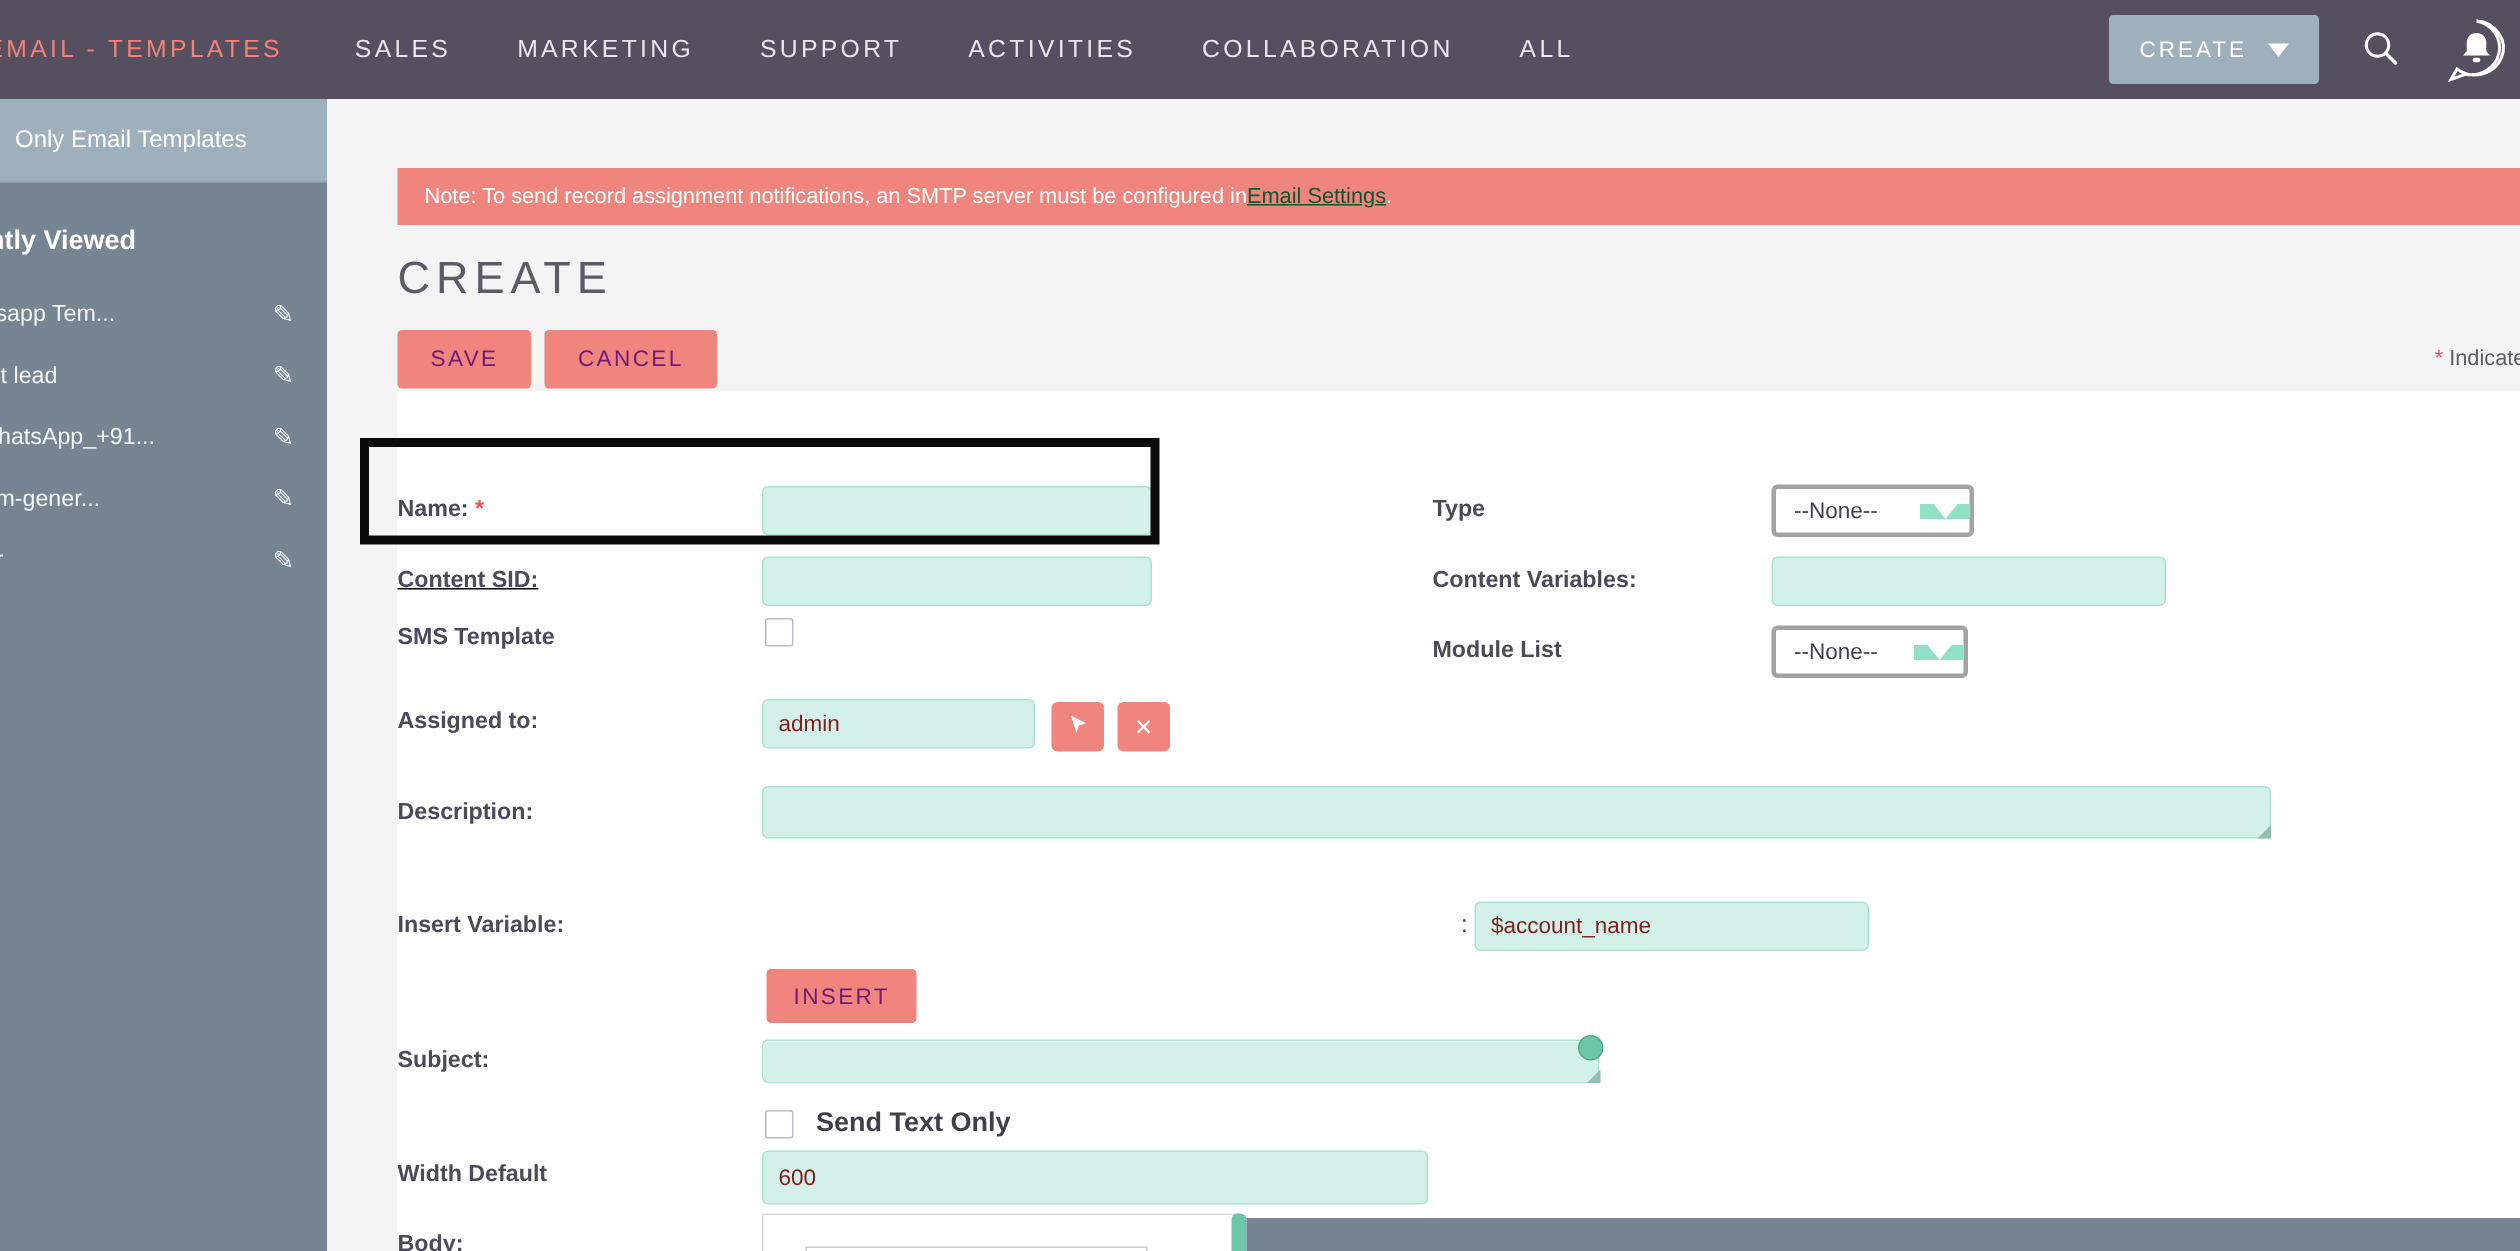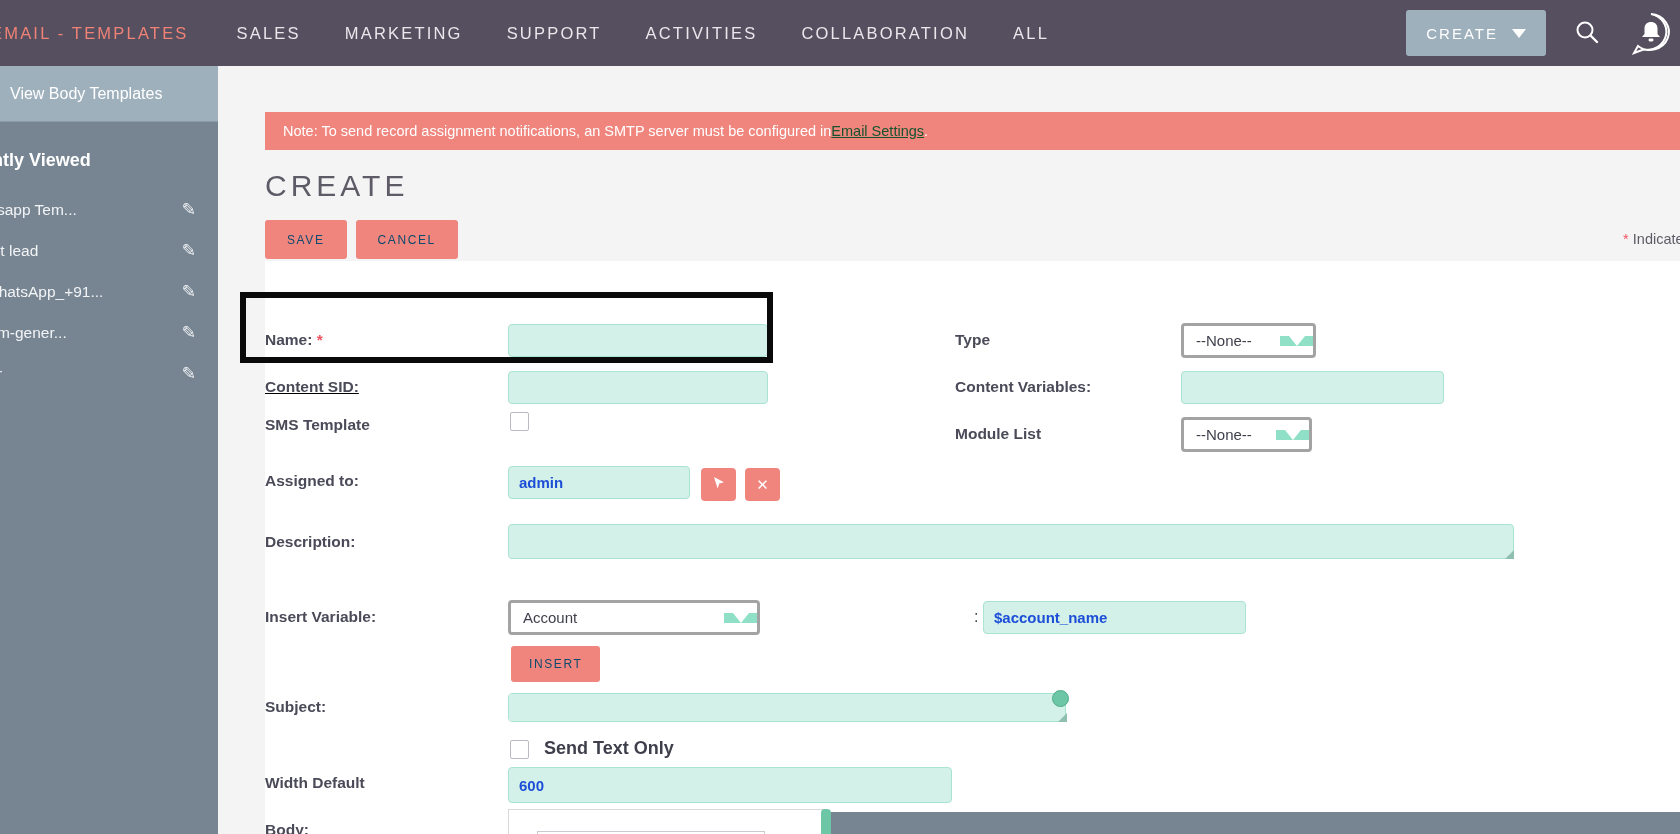--- a/index.html
+++ b/index.html
@@ -82,43 +82,43 @@
     background: #f0857d; color: #ffffff; font-size: 14.5px;
     display: flex; align-items: center; padding-left: 18px;
   }
   .notice a { color: #14532d; font-weight: normal; text-decoration: underline; }
   .page-title {
     position: absolute; left: 47px; top: 103px;
     color: #5e5b66; font-size: 30px; letter-spacing: 4px; font-weight: 300;
   }
   .btnrow { position: absolute; left: 47px; top: 154px; display: flex; gap: 9px; }
   .redbtn {
-    background: #f0857d; color: #0c4a6e; border: none; height: 39px;
-    padding: 0 22px; border-radius: 3px; font-size: 12px; letter-spacing: 1.6px;
+    background: #f0857d; color: #701a75; border: none; height: 39px;
+    padding: 0 22px; border-radius: 3px; font-size: 15px; letter-spacing: 1.6px;
     cursor: pointer; font-family: "Liberation Sans", sans-serif;
   }
   .req-note {
     position: absolute; right: -60px; top: 165px; color: #5e5b66; font-size: 14.5px;
     white-space: nowrap;
   }
   .req-note .star { color: #f0525f; }
 
   
   .formzone {
     position: absolute; left: 47px; top: 195px; width: 1415px; height: 573px;
     background: #ffffff;
   }
   .frow { position: absolute; display: flex; align-items: flex-start; }
   .flabel { color: #4a4a58; font-size: 15.5px; font-weight: bold; white-space: nowrap; }
   .flabel .star { color: #f0525f; font-weight: bold; }
 
   .tinput {
     background: #d3f1e8; border: 1px solid #a9e3d2; border-radius: 4px;
-    height: 33px; font-size: 15px; color: #1d4ed8; padding: 0 10px;
-    font-family: "Liberation Sans", sans-serif; outline: none; font-weight: bold;
+    height: 33px; font-size: 15px; color: #7f1d1d; padding: 0 10px;
+    font-family: "Liberation Sans", sans-serif; outline: none;
   }
   .tarea {
     background: #d3f1e8; border: 1px solid #a9e3d2; border-radius: 4px;
     font-size: 15px; color: #3f3f4c; padding: 6px 10px; resize: none;
     font-family: "Liberation Sans", sans-serif; outline: none;
   }
   .selwrap {
     display: flex; align-items: center; height: 35px;
     border: 3px solid #a3a3a3; border-radius: 4px; overflow: hidden; background:#ffffff;
   }
@@ -200,21 +200,21 @@
           <path d="M23 4 A19 18 0 1 1 10 36 L6 43 L15.5 39.5 A19 18 0 0 0 23 4 Z" fill="none" stroke="#ffffff" stroke-width="2"></path>
           <path d="M23 12 C19 12 16.5 14.5 16.5 18.5 L16.5 24 L14 27 L32 27 L29.5 24 L29.5 18.5 C29.5 14.5 27 12 23 12 Z" fill="#ffffff"></path>
           <rect x="20.5" y="28.5" width="5" height="3" rx="1.4" fill="#ffffff"></rect>
         </svg>
       </span>
     </div>
   </div>
 
   <div class="sidebar">
     <div class="side-action">
-      <span>View Body Templates</span>
+      <span>Only Email Templates</span>
     </div>
 
     <div class="side-section-title">ently Viewed</div>
 
     <div class="side-row">
       <span class="lbl">atsapp Tem...</span>
       <span class="pencil">✎</span>
     </div>
     <div class="side-row">
       <span class="lbl">est lead</span>
@@ -294,26 +294,20 @@
 
       <div class="frow" style="left:0; top:272px;">
         <span class="flabel">Description:</span>
       </div>
       <textarea class="tarea" style="position: absolute; left: 243px; top: 263px; width: 1006px; height: 35px;"></textarea>
       <span class="resize-grip" style="left:1240px; top:289px;"></span>
 
       <div class="frow" style="left:0; top:347px;">
         <span class="flabel">Insert Variable:</span>
       </div>
-      <div class="selwrap" style="position:absolute; left:243px; top:339px; width:252px;">
-        <span class="val" style="flex:1;">Account</span>
-        <span class="arrowbox">
-            <span class="tri"></span>
-          </span>
-      </div>
       <span class="colon" style="position:absolute; left:702px; top:347px;">:</span>
       <input class="tinput" style="position: absolute; left: 718px; top: 340px; width: 263px;" value="$account_name">
 
       <button class="redbtn" style="position:absolute; left:246px; top:385px; height:36px; padding:0 18px;">INSERT</button>
 
       <div class="frow" style="left:0; top:437px;">
         <span class="flabel">Subject:</span>
       </div>
       <textarea class="tarea" style="position: absolute; left: 243px; top: 432px; width: 558px; height: 29px;"></textarea>
       <span class="resize-grip" style="left:793px; top:452px;"></span>

